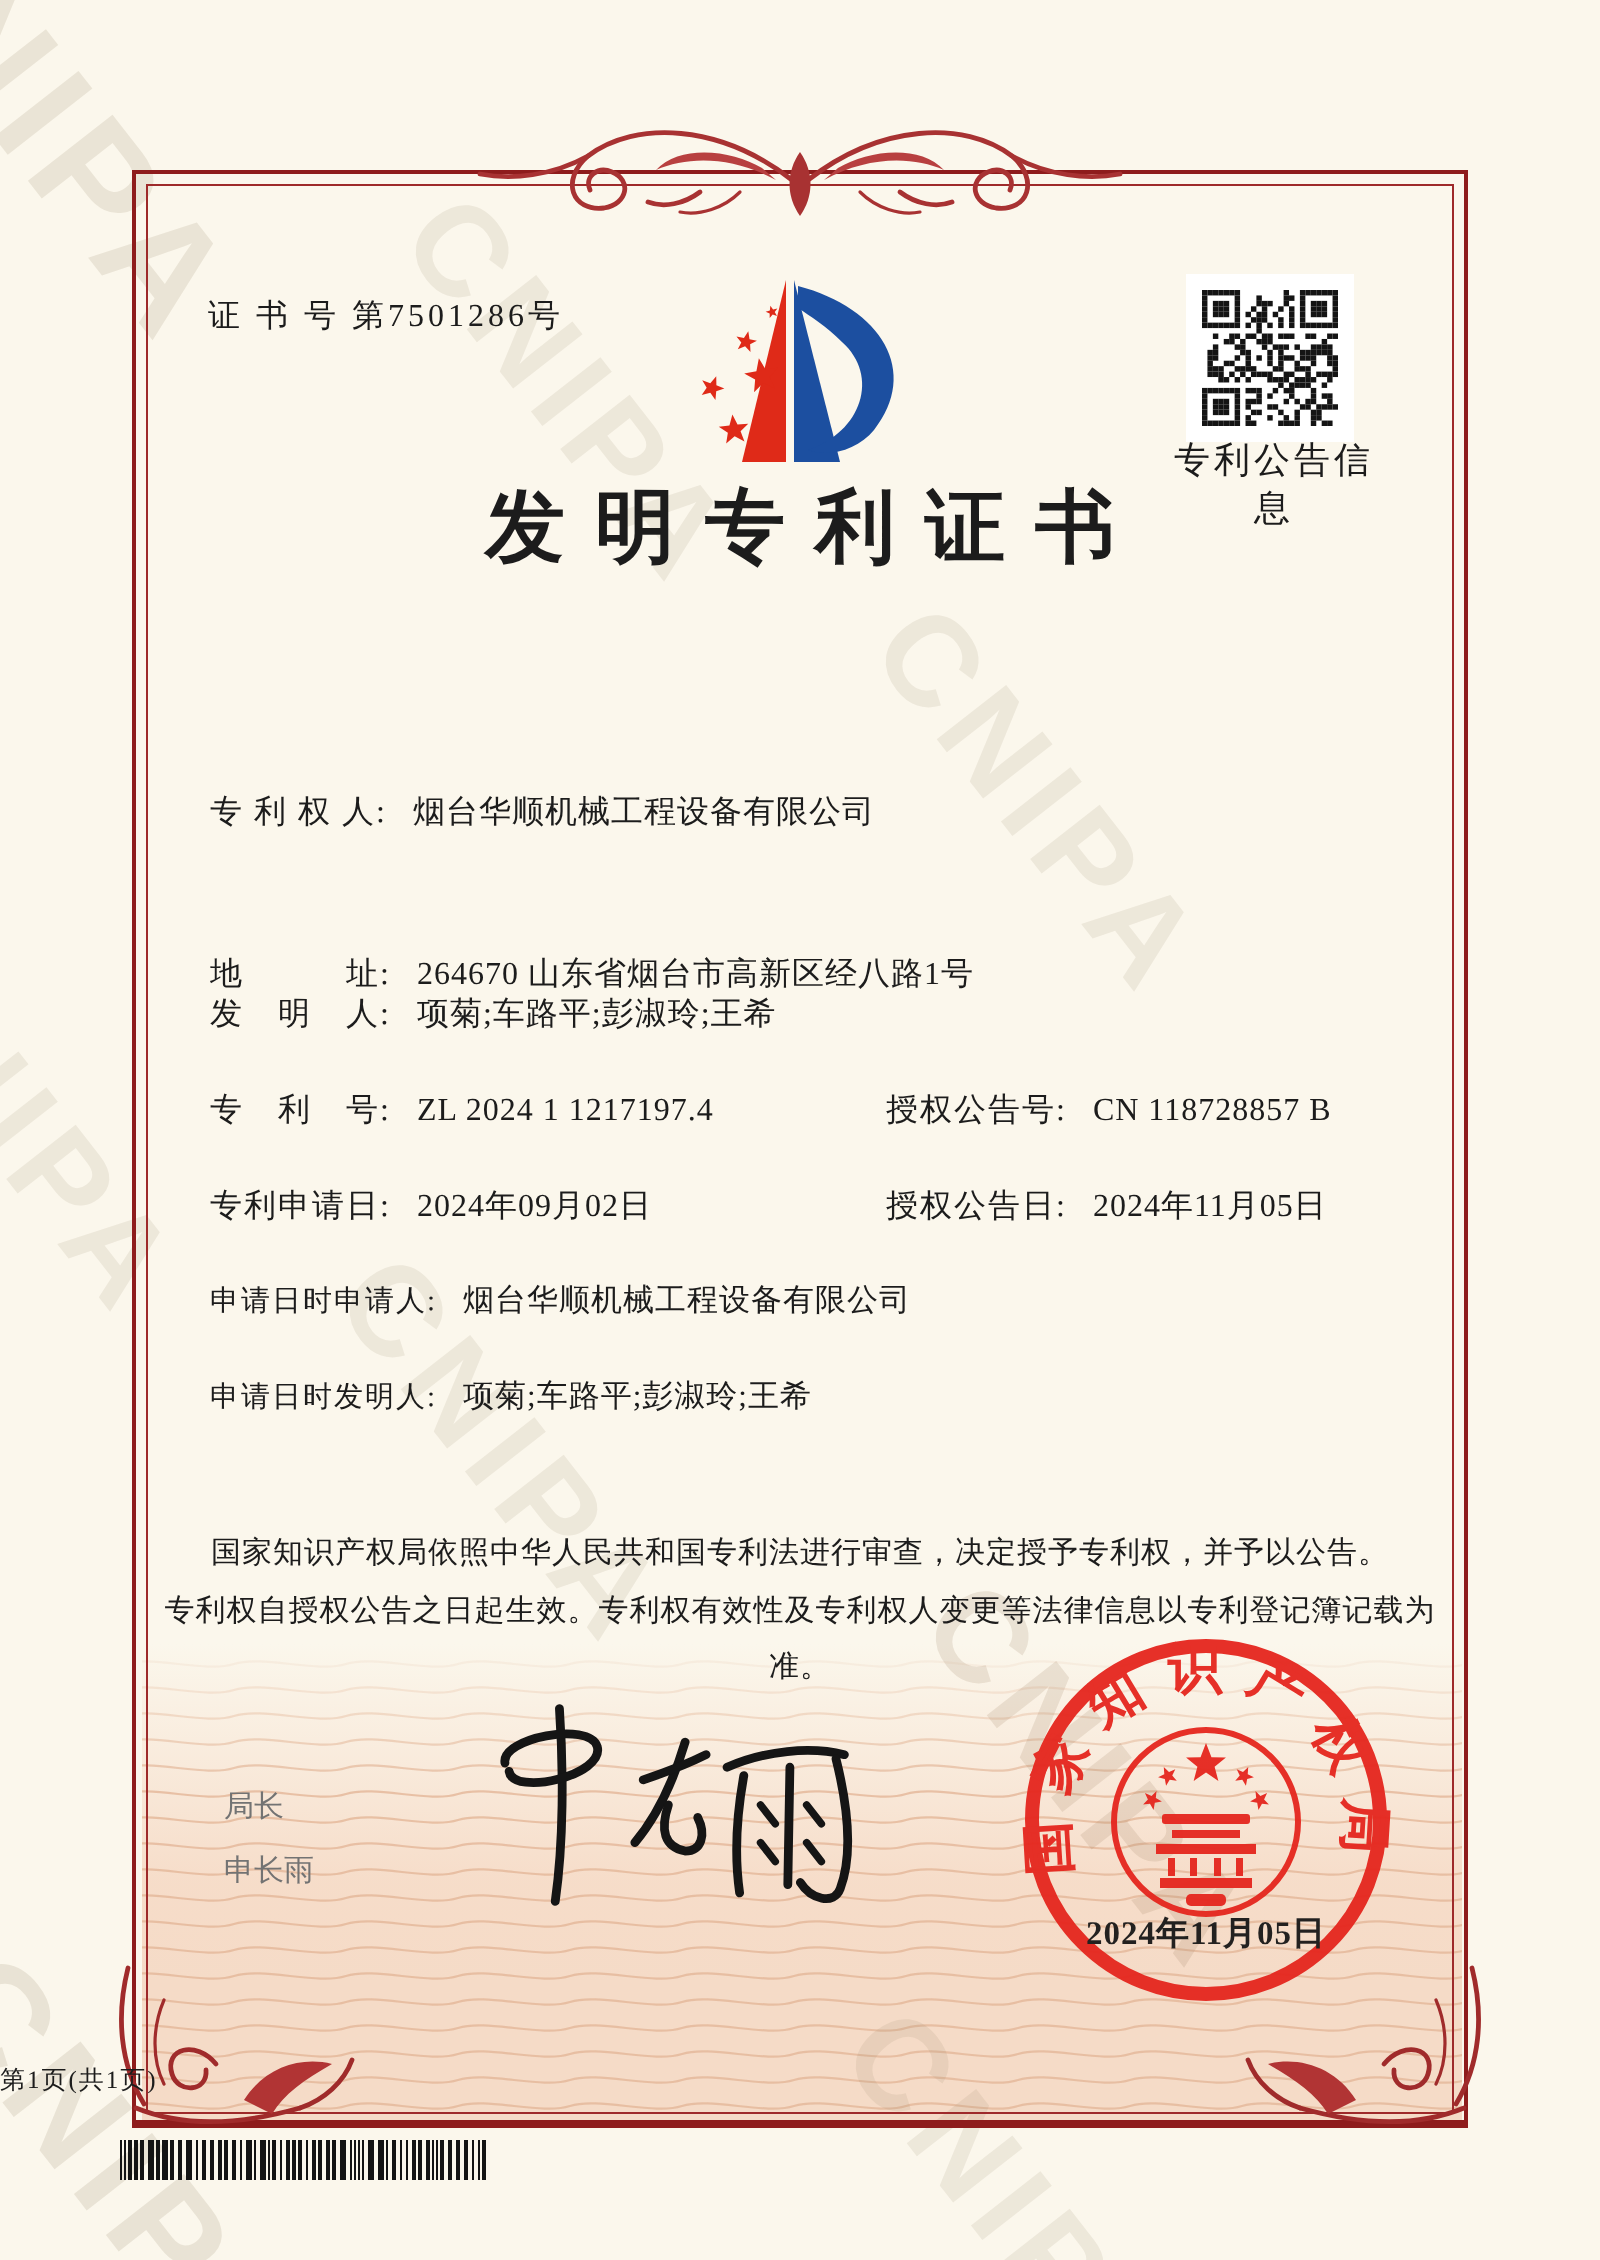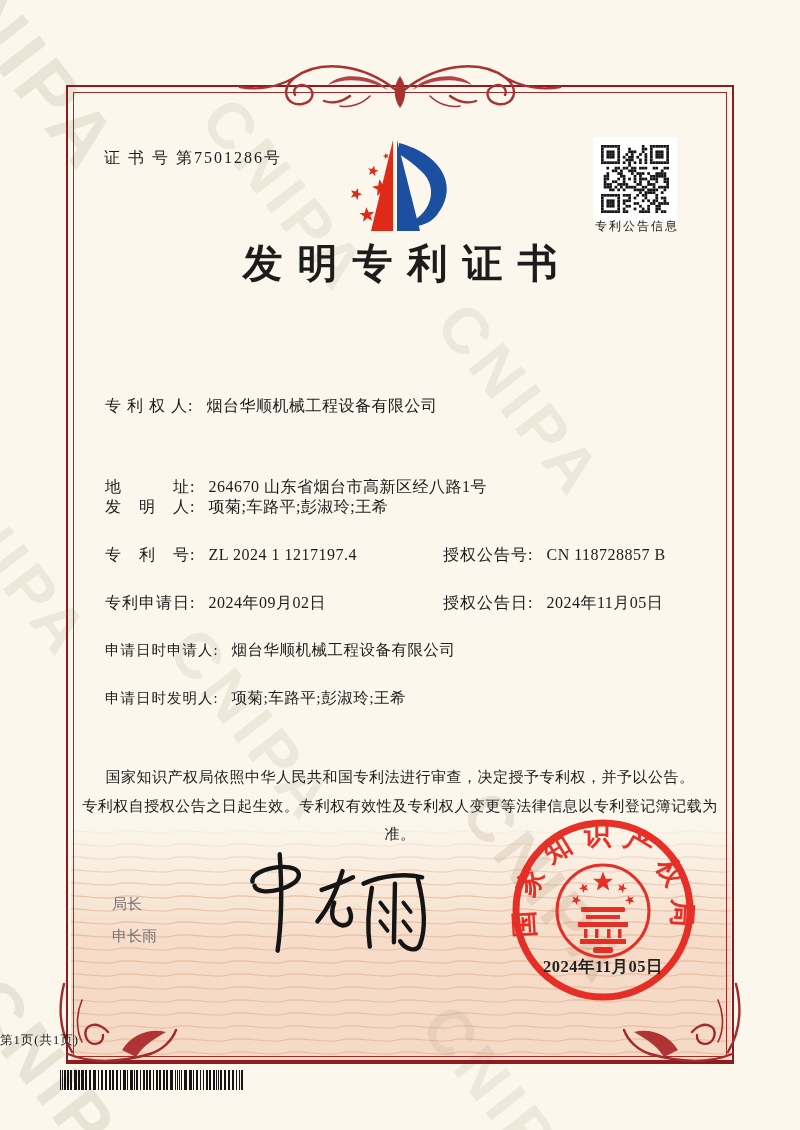--- a/index.html
+++ b/index.html
@@ -34,21 +34,21 @@
   .fl-top{left:238px;top:50px;}
   .fl-bl{left:56px;top:970px;}
   .fl-br{left:614px;top:970px;transform:scaleX(-1);}
 
   
   .cert-no{position:absolute;left:104px;top:133px;font-size:16px;letter-spacing:2px;z-index:5;margin-top:15px;}
   .logo{position:absolute;left:333px;top:130px;z-index:5;}
   .qr-box{position:absolute;left:593px;top:137px;width:84px;height:84px;background:#fff;z-index:5;
           display:flex;align-items:center;justify-content:center;}
   .qr-label{position:absolute;left:585px;top:218px;width:104px;text-align:center;
-            font-size:12px;letter-spacing:2px;z-index:5;}
+            font-size:18px;letter-spacing:2px;z-index:5;}
   .title{position:absolute;left:0;top:236px;width:100%;text-align:center;font-size:40px;
          font-weight:bold;letter-spacing:15px;padding-left:15px;box-sizing:border-box;z-index:5;}
 
   
   .row{position:absolute;left:105px;font-size:16px;white-space:nowrap;z-index:5;letter-spacing:.5px;}
   .row .lbl{letter-spacing:1px;}
   .row .val{margin-left:13px;}
   .pair2{position:absolute;left:338px;top:0;}
   .r-name{top:330px;}
   .r-patentee{top:396px;}

